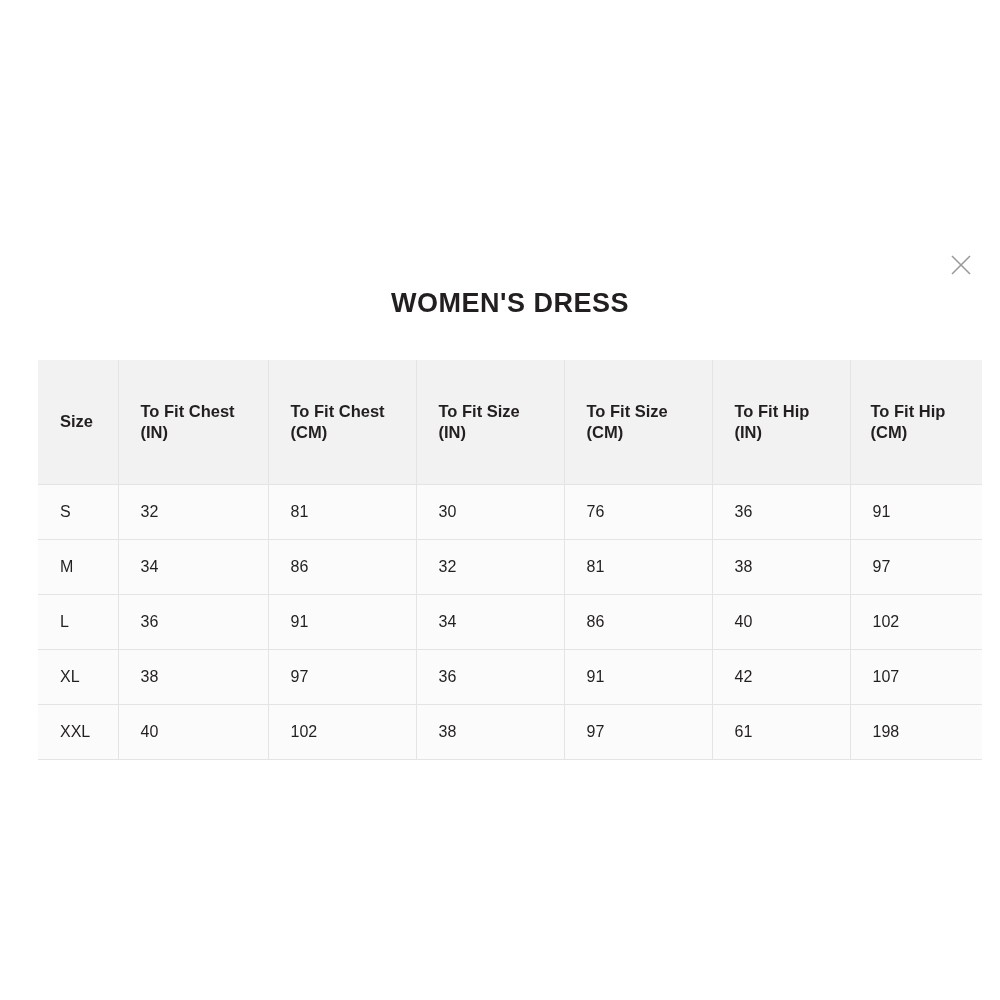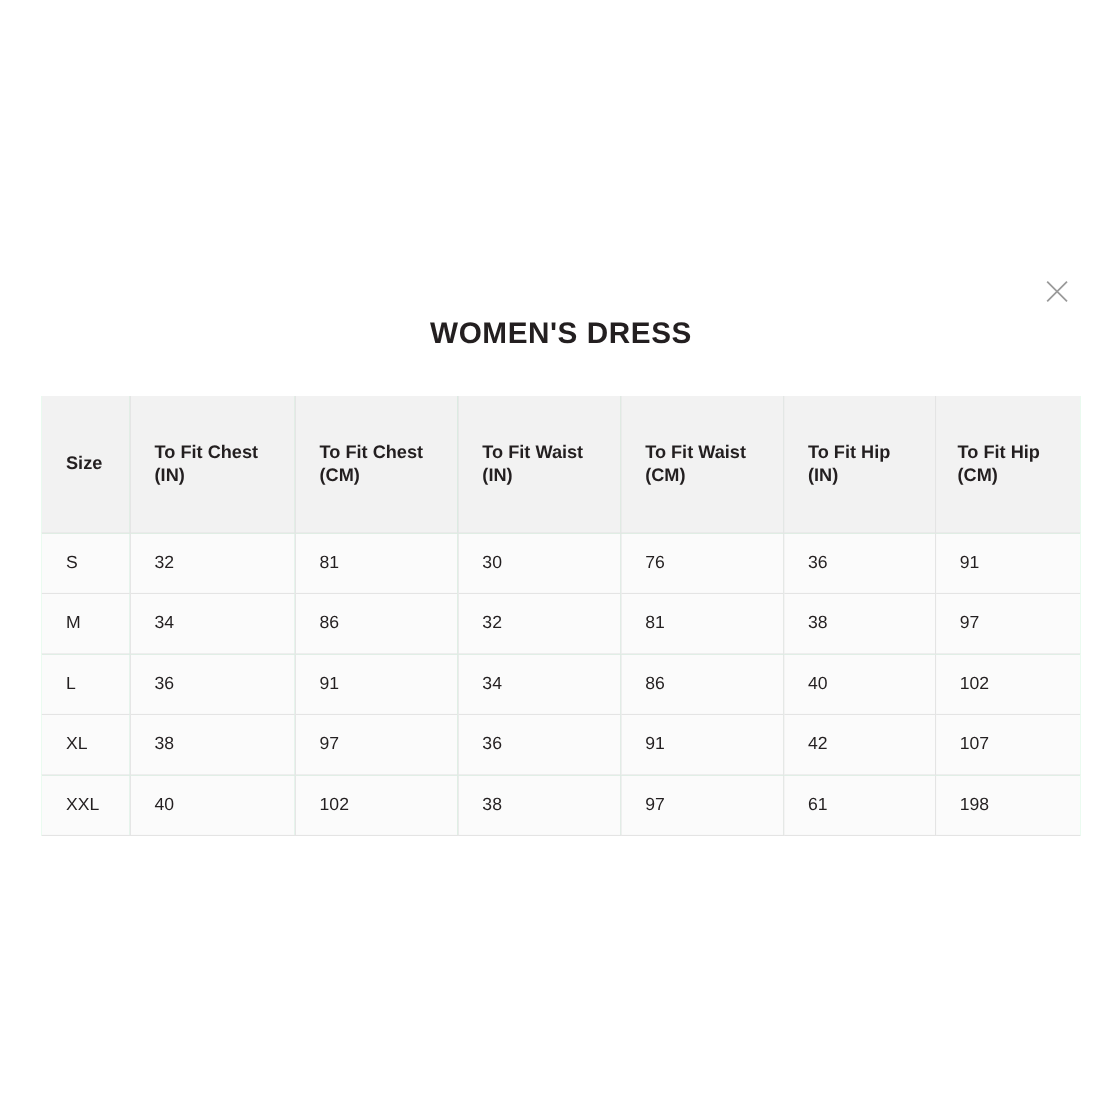--- a/index.html
+++ b/index.html
@@ -133,22 +133,22 @@
           <col class="c3">
           <col class="c4">
           <col class="c5">
           <col class="c6">
       </colgroup>
       <thead>
         <tr>
           <th>Size</th>
           <th>To Fit Chest (IN)</th>
           <th>To Fit Chest (CM)</th>
-          <th>To Fit Waist (IN)</th>
-          <th>To Fit Waist (CM)</th>
+          <th>To Fit Size (IN)</th>
+          <th>To Fit Size (CM)</th>
           <th>To Fit Hip (IN)</th>
           <th>To Fit Hip (CM)</th>
         </tr>
       </thead>
       <tbody>
         <tr>
           <td>S</td>
           <td>32</td>
           <td>81</td>
           <td>30</td>

